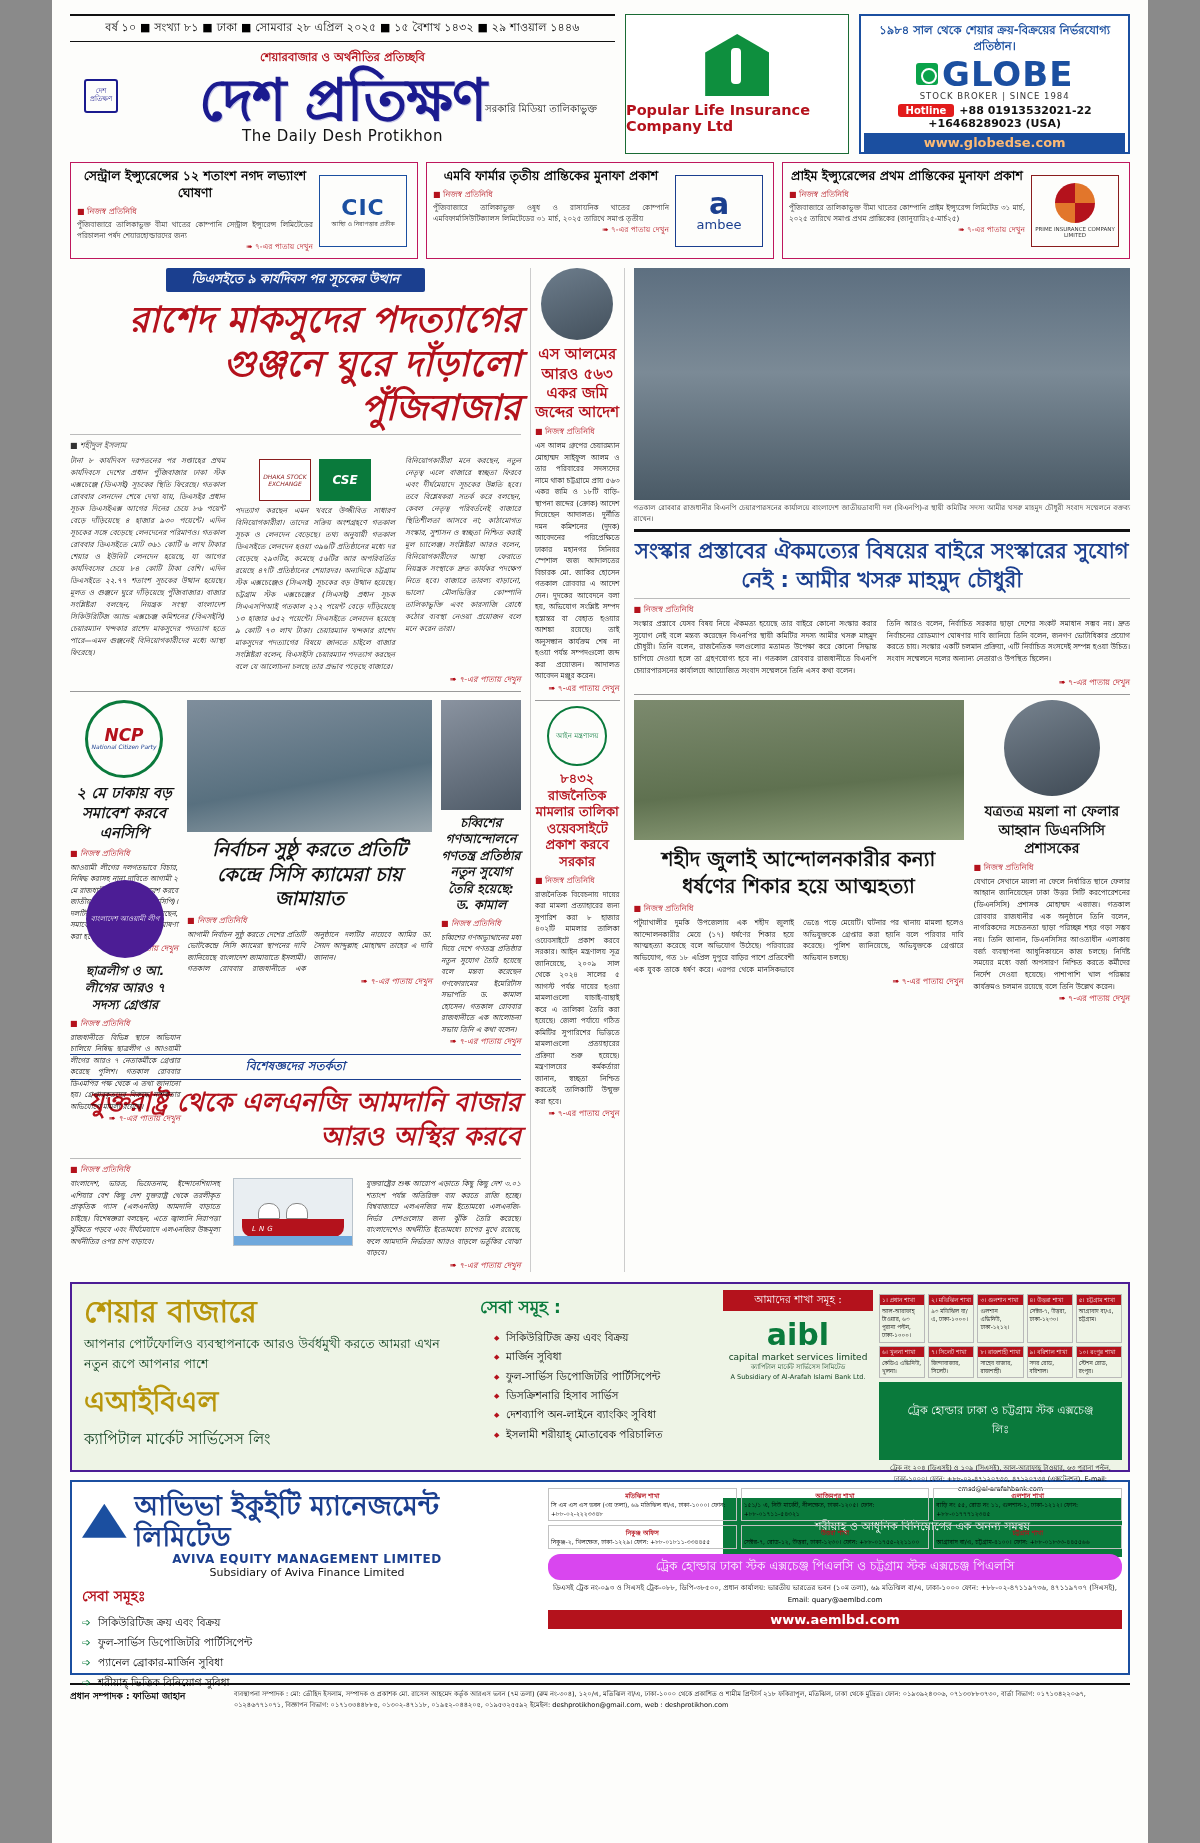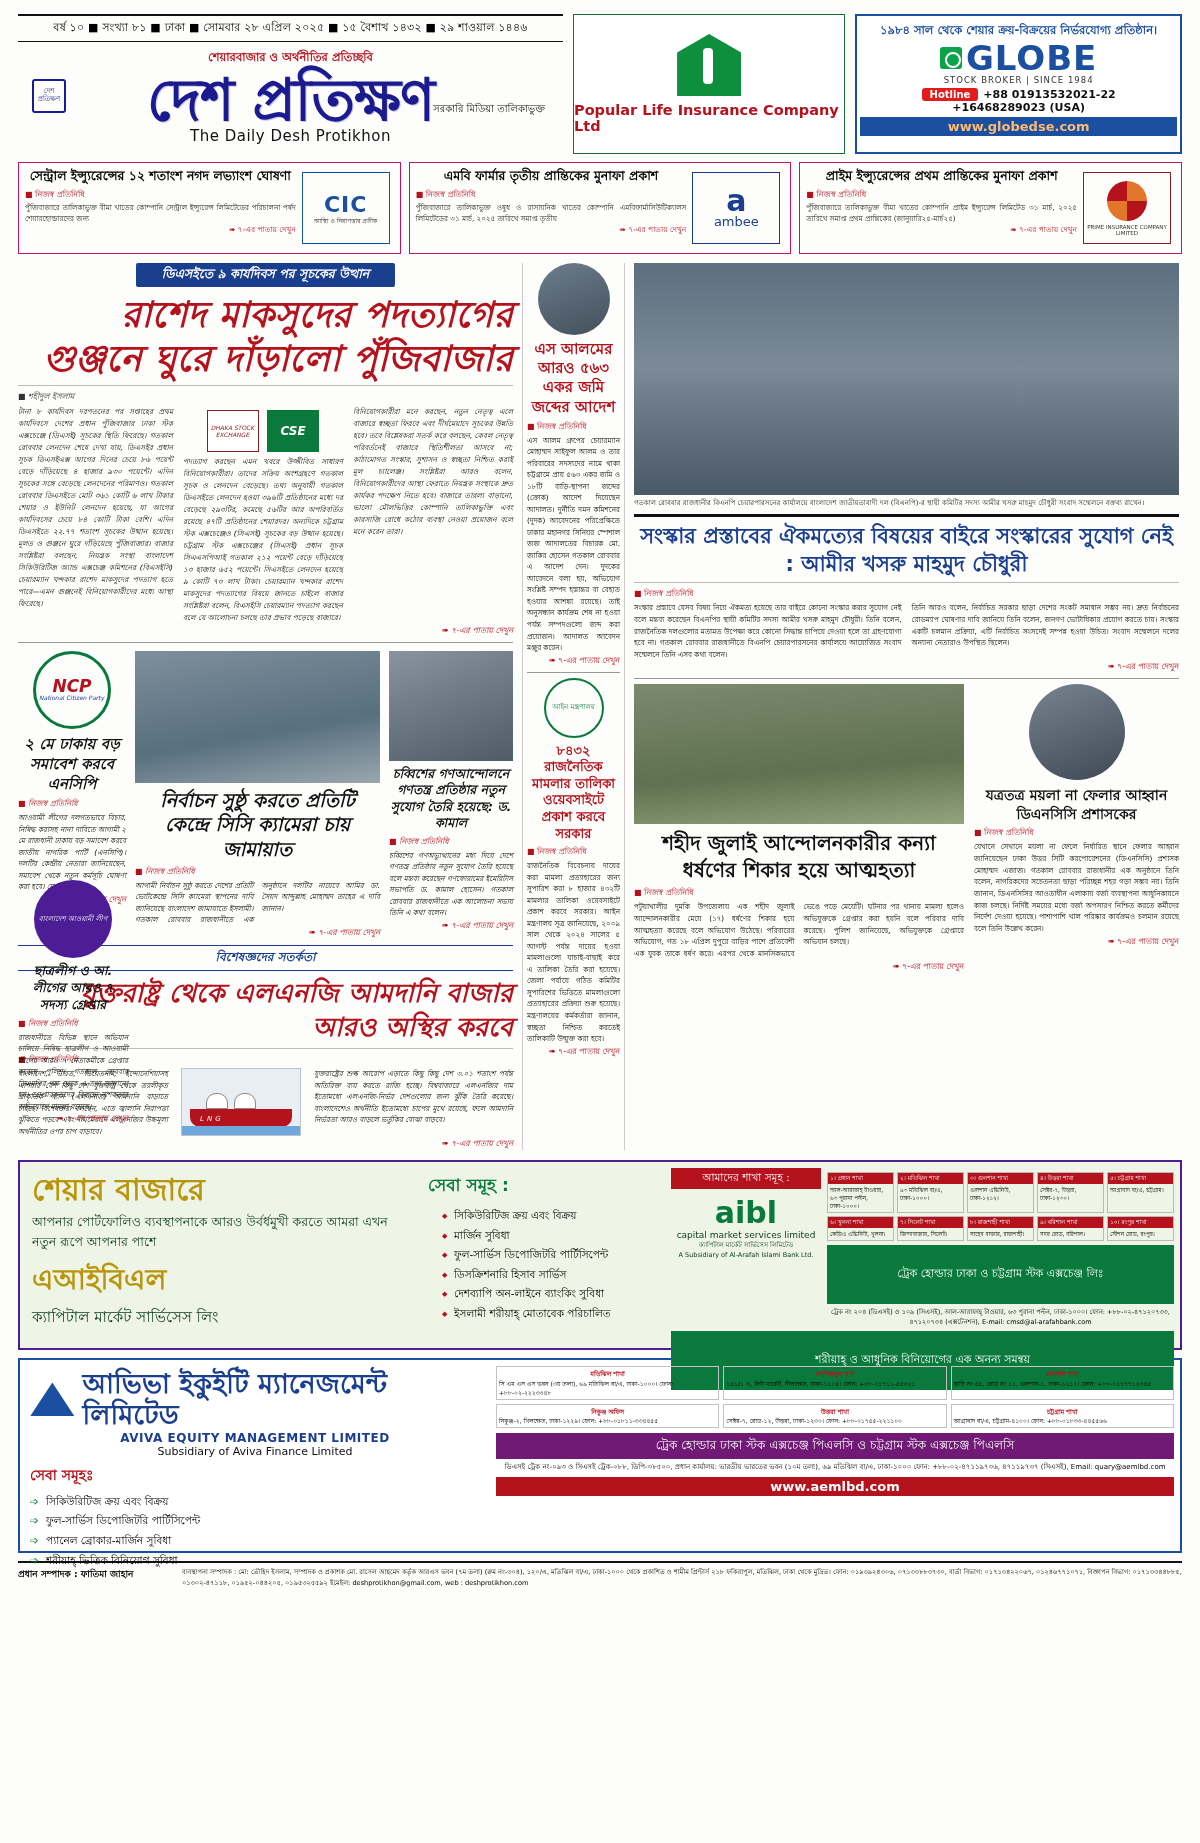--- a/index.html
+++ b/index.html
@@ -2,21 +2,21 @@
 <html><head>
 <meta charset="utf-8">
 <style>
   * { box-sizing: border-box; }
   html, body { margin:0; padding:0; background:#8a8a8a; }
   body {
     font-family: "Liberation Sans", sans-serif;
     -webkit-font-smoothing: antialiased;
   }
   .page {
-    width: 1200px; height: 1843px;
+    width: 1096px; height: 1843px;
     background: #fdfdfb;
     margin: 0 auto;
     position: relative;
     padding: 14px 18px;
     overflow: hidden;
   }
   .bn { font-family: "DejaVu Sans", "Liberation Sans", sans-serif; }
 
   
   .masthead-line {
@@ -178,21 +178,21 @@
   .aviva-en{ font-size:12px; font-weight:bold; color:#1b3f8f; letter-spacing:.5px;}
   .aviva-sub{ font-size:11px; color:#111;}
   .aviva-serv{ font-size:14px; font-weight:bold; color:#b4121c; margin-top:6px;}
   .aviva-left ul{ margin:4px 0 0; padding:0; list-style:none;}
   .aviva-left li{ font-size:10.5px; line-height:1.9; padding-left:16px; position:relative;}
   .aviva-left li:before{content:"➩"; position:absolute; left:0; color:#0a7a3c;}
   .aviva-right{ flex:1; padding:6px;}
   .aviva-branchgrid{ display:grid; grid-template-columns:repeat(3,1fr); gap:4px;}
   .abr{ border:1px solid #c2c2c2; font-size:6px; line-height:1.5; padding:2px;}
   .abr .h{ color:#b4121c; font-weight:bold; font-size:6.2px; text-align:center;}
-  .aviva-bar{ background:#701a75; color:#fff; font-size:12px; text-align:center; padding:3px; margin-top:5px;}
+  .aviva-bar{ background:#d946ef; color:#fff; font-size:12px; text-align:center; padding:3px; margin-top:5px;border-radius:12px;}
   .aviva-foot{ font-size:7px; text-align:center; line-height:1.7; margin-top:3px;}
   .aviva-url{ background:#b4121c; color:#fff; font-size:13px; font-weight:bold; text-align:center; padding:2px; margin-top:3px;}
 
   .colophon{ border-top:2px solid #111; margin-top:8px; padding-top:4px; display:flex; gap:14px; font-size:6.6px; line-height:1.65;}
   .colophon .ed{ width:150px; font-size:9px; font-weight:bold;}
   .sep { border-top:1px solid #999; margin:5px 0;}
   .tag-center{ text-align:center; font-size:12px; font-weight:bold; color:#1b3f8f; border-top:1px solid #1b3f8f; border-bottom:1px solid #1b3f8f; padding:2px 0; margin:6px 0;}
 </style>
 </head>
 <body>

